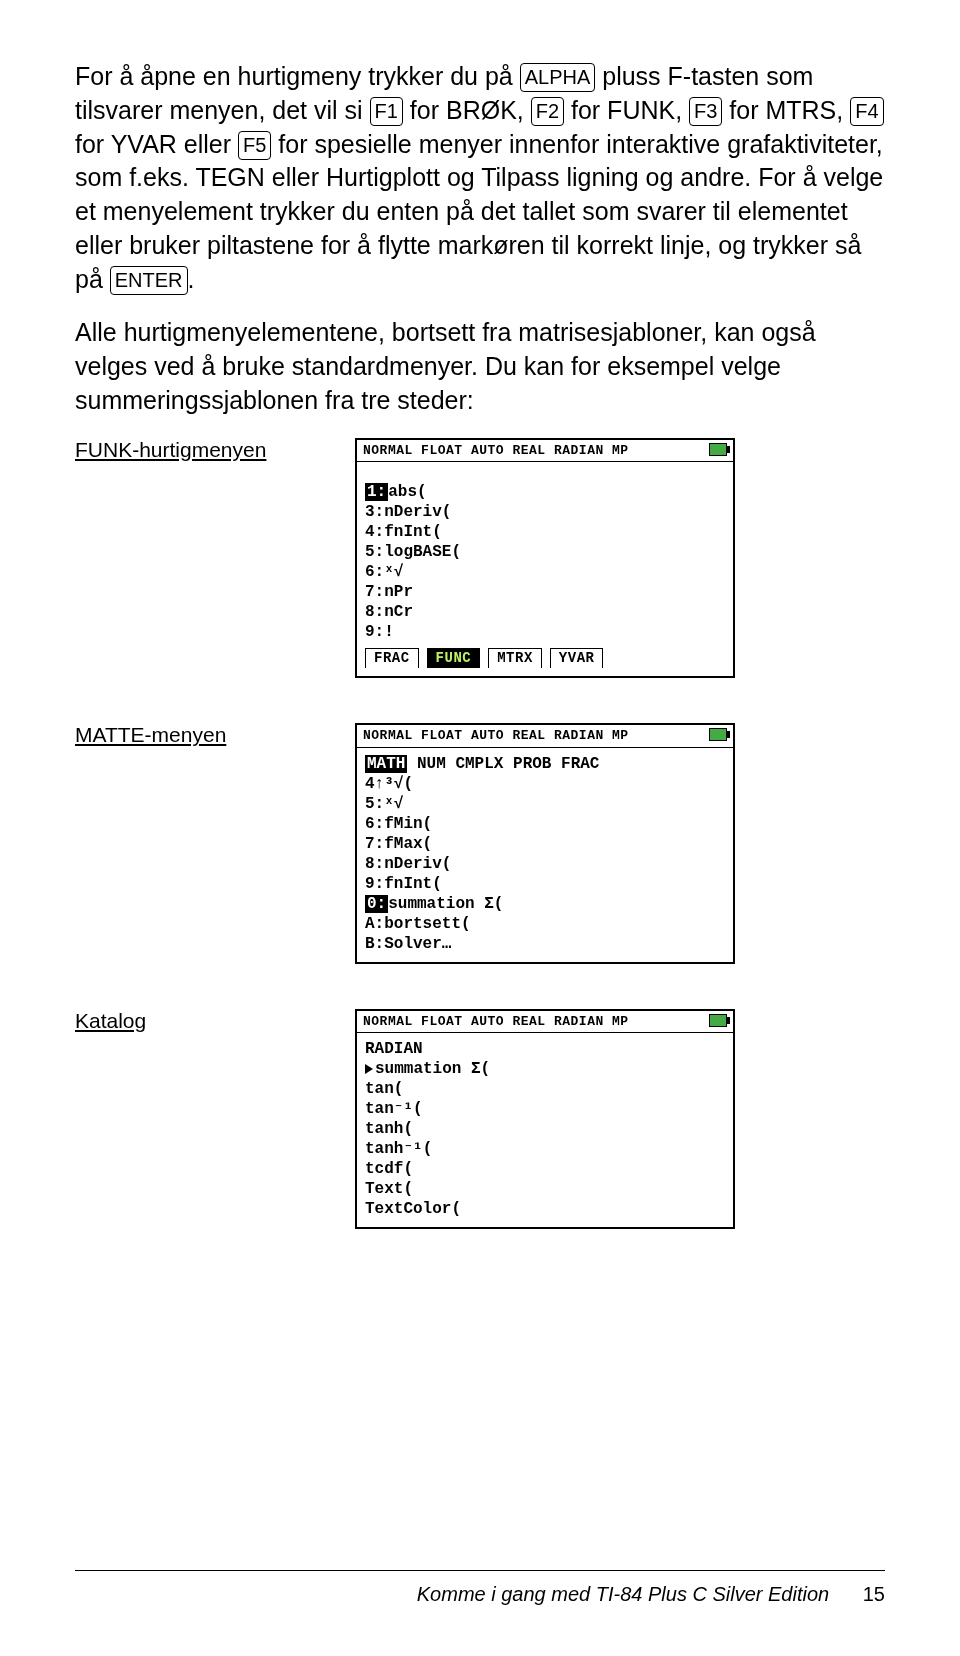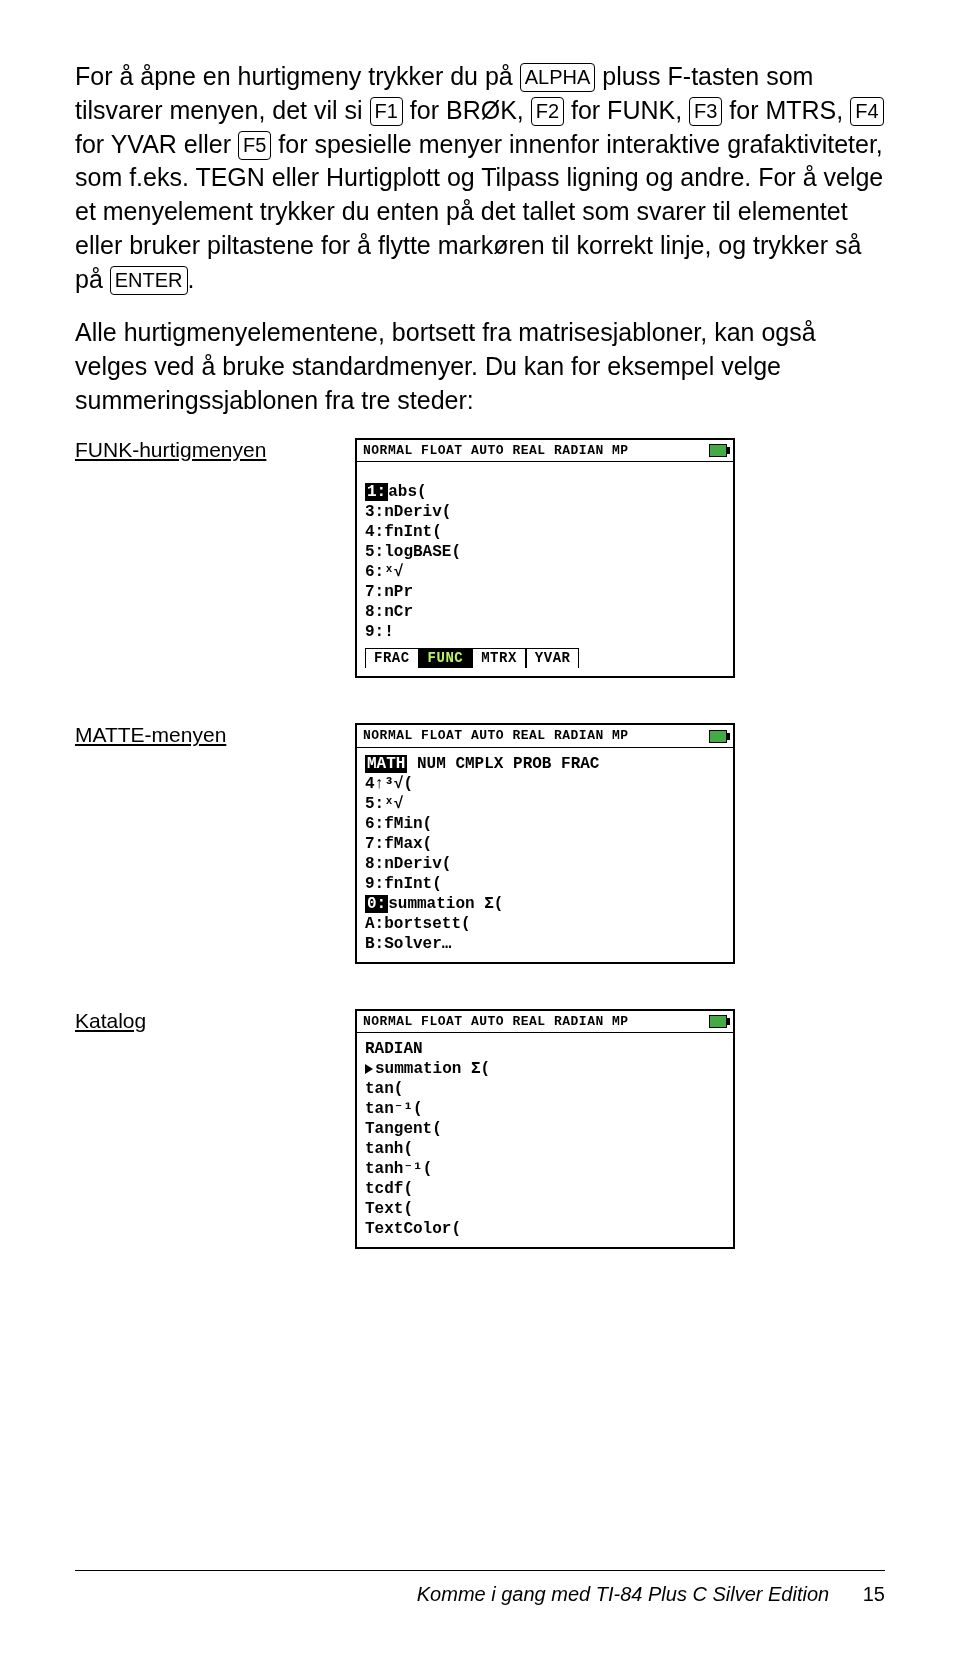--- a/index.html
+++ b/index.html
@@ -51,21 +51,20 @@
     line-height: 1.25;
     box-sizing: border-box;
   }
   .status {
     background: #fff;
     font-size: 13px;
     letter-spacing: 0.5px;
     padding: 3px 6px 2px 6px;
     display: flex;
     justify-content: space-between;
-    align-items: center;
     border-bottom: 1px solid #000;
   }
   .batt {
     width: 16px;
     height: 11px;
     border: 1.5px solid #000;
     position: relative;
     background: #4a4;
   }
   .batt::after {
@@ -82,21 +81,21 @@
     min-height: 180px;
   }
   .line { white-space: nowrap; }
   .sel {
     background: #000;
     color: #fff;
     padding: 0 2px;
   }
   .tabs {
     display: flex;
-    gap: 0;
+    gap: 8px;
     margin-top: 6px;
   }
   .tab {
     border: 1.5px solid #000;
     border-bottom: none;
     padding: 1px 8px;
     font-size: 14px;
     letter-spacing: 0.5px;
   }
   .tab.active {
@@ -190,21 +189,20 @@
     <div class="screen">
       <div class="status">
         <span>NORMAL FLOAT AUTO REAL RADIAN MP</span>
         <span class="batt"></span>
       </div>
       <div class="body">
         <div class="line">RADIAN</div>
         <div class="line"><span class="cat-arrow"></span><span>summation Σ(</span></div>
         <div class="line"> tan(</div>
         <div class="line"> tan⁻¹(</div>
-        <div class="line"> Tangent(</div>
         <div class="line"> tanh(</div>
         <div class="line"> tanh⁻¹(</div>
         <div class="line"> tcdf(</div>
         <div class="line"> Text(</div>
         <div class="line"> TextColor(</div>
       </div>
     </div>
   </div>
 
 </div>

